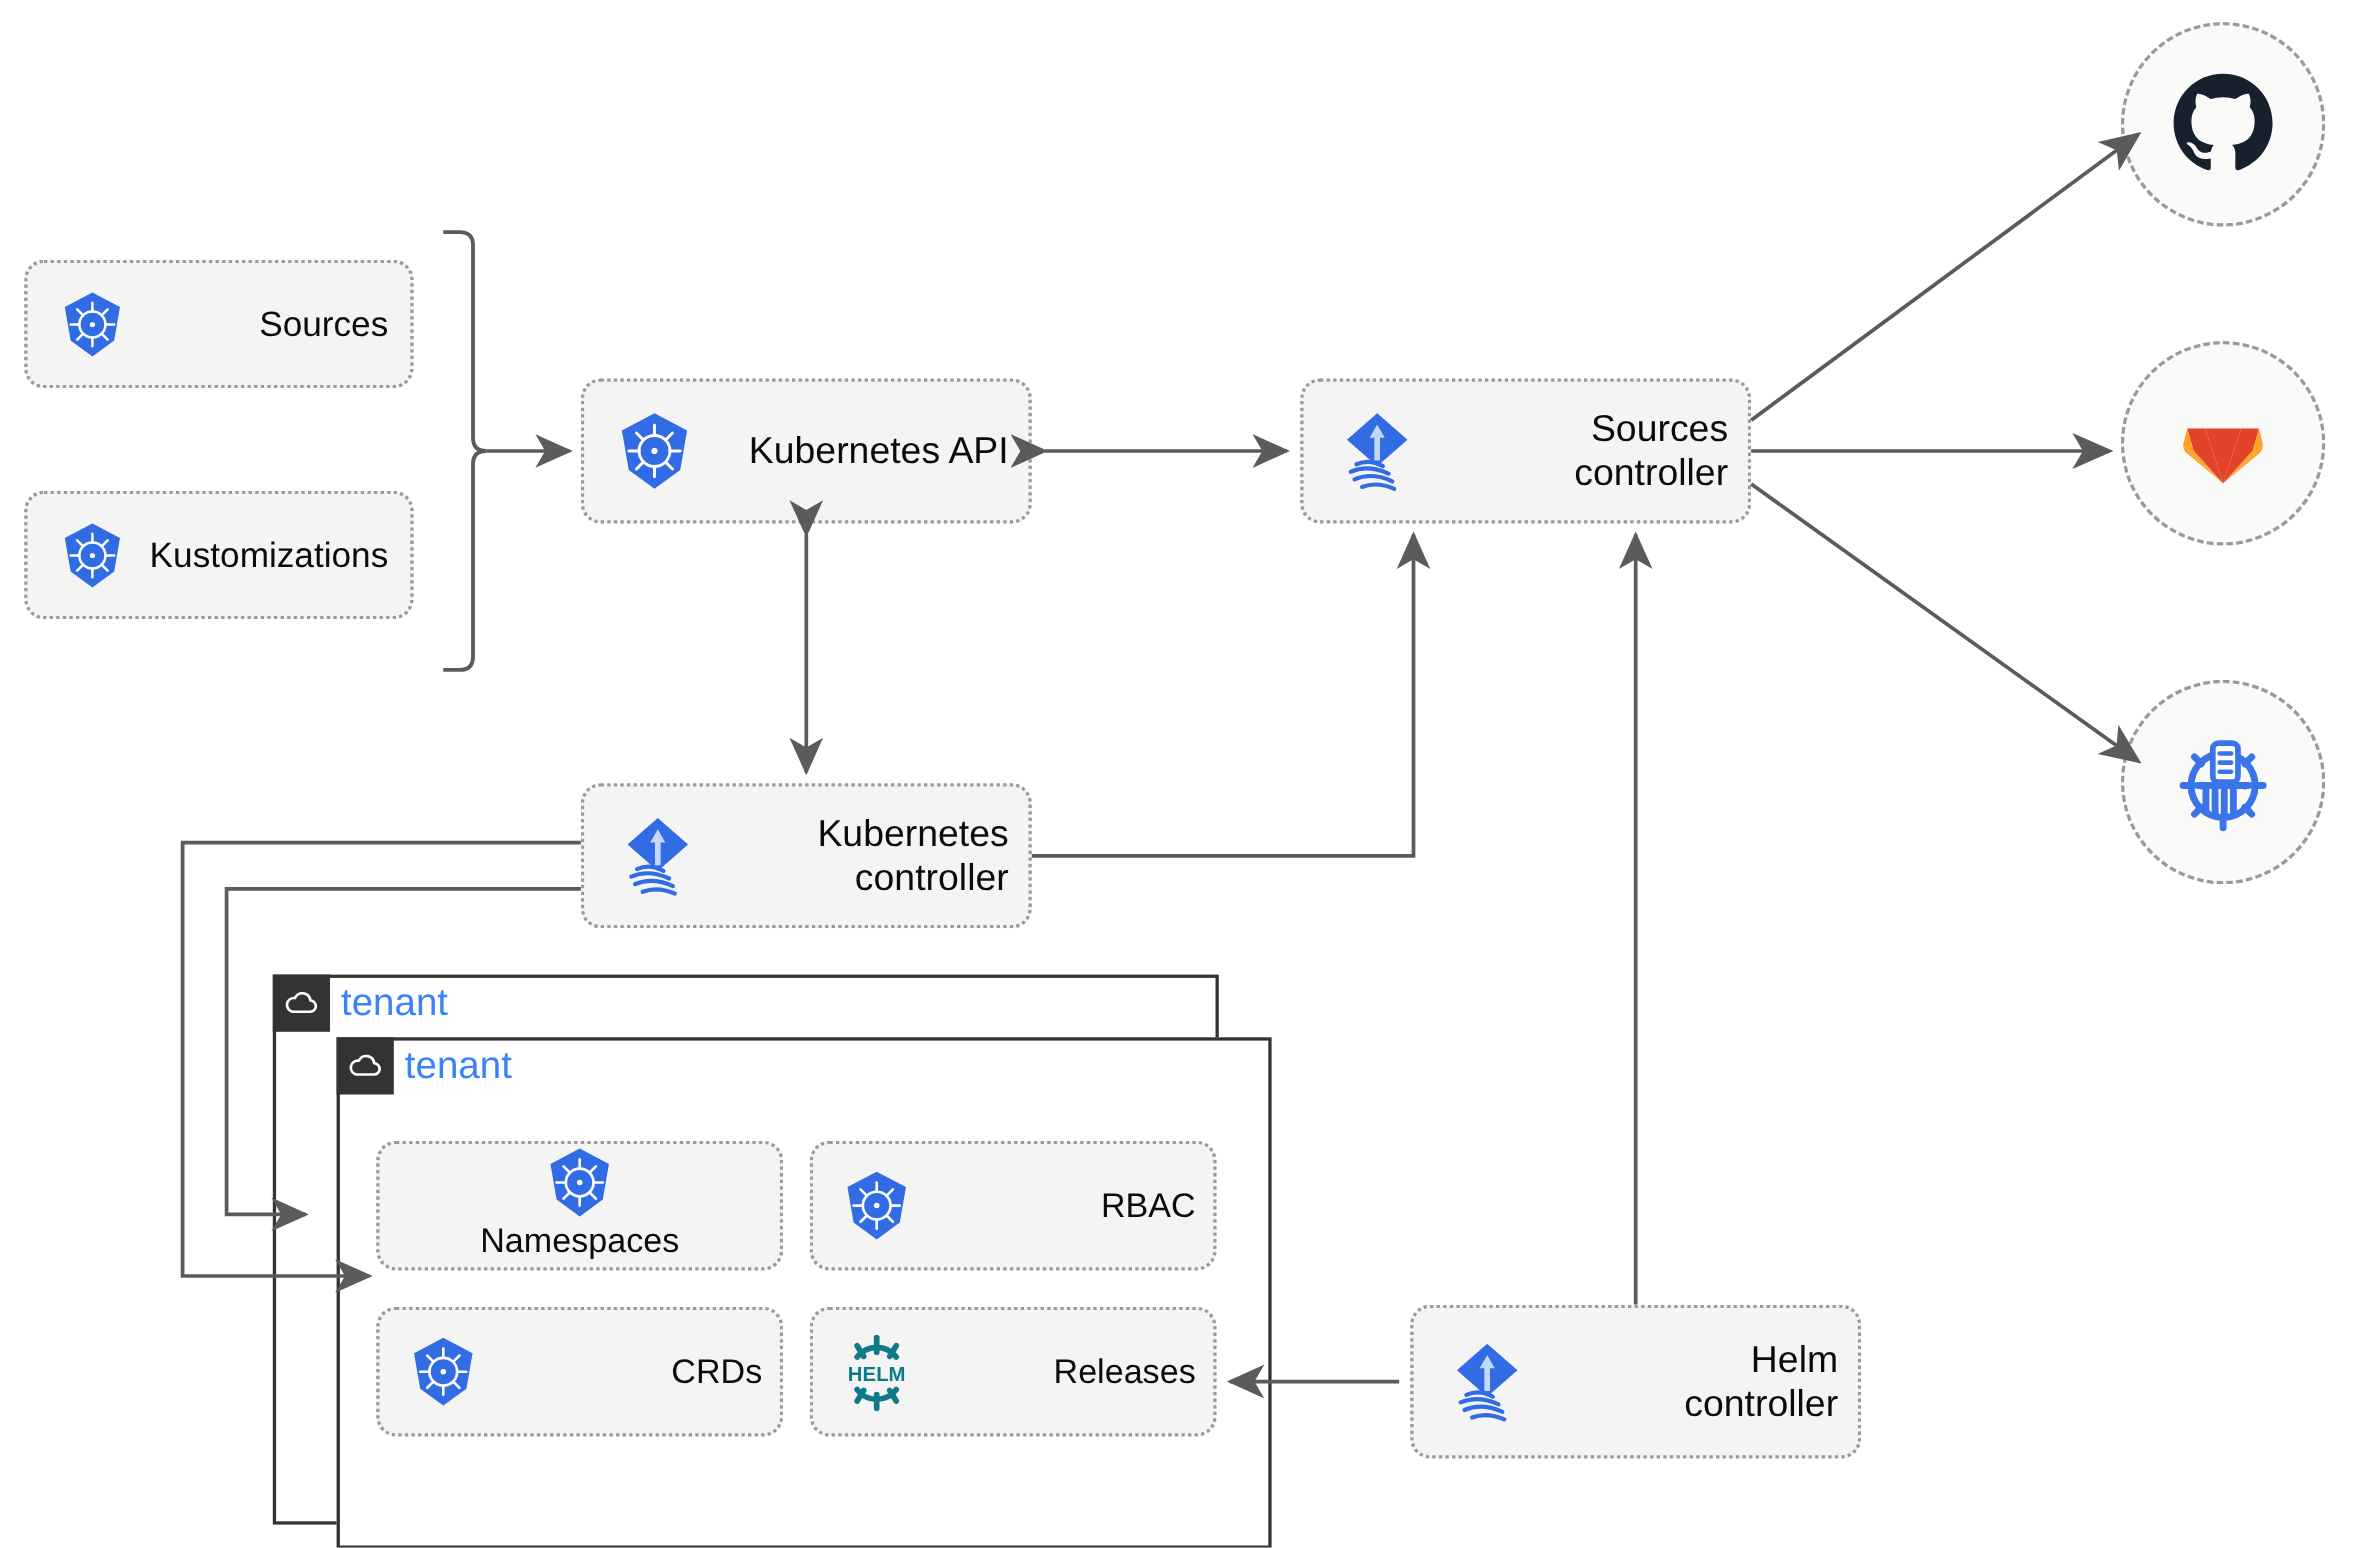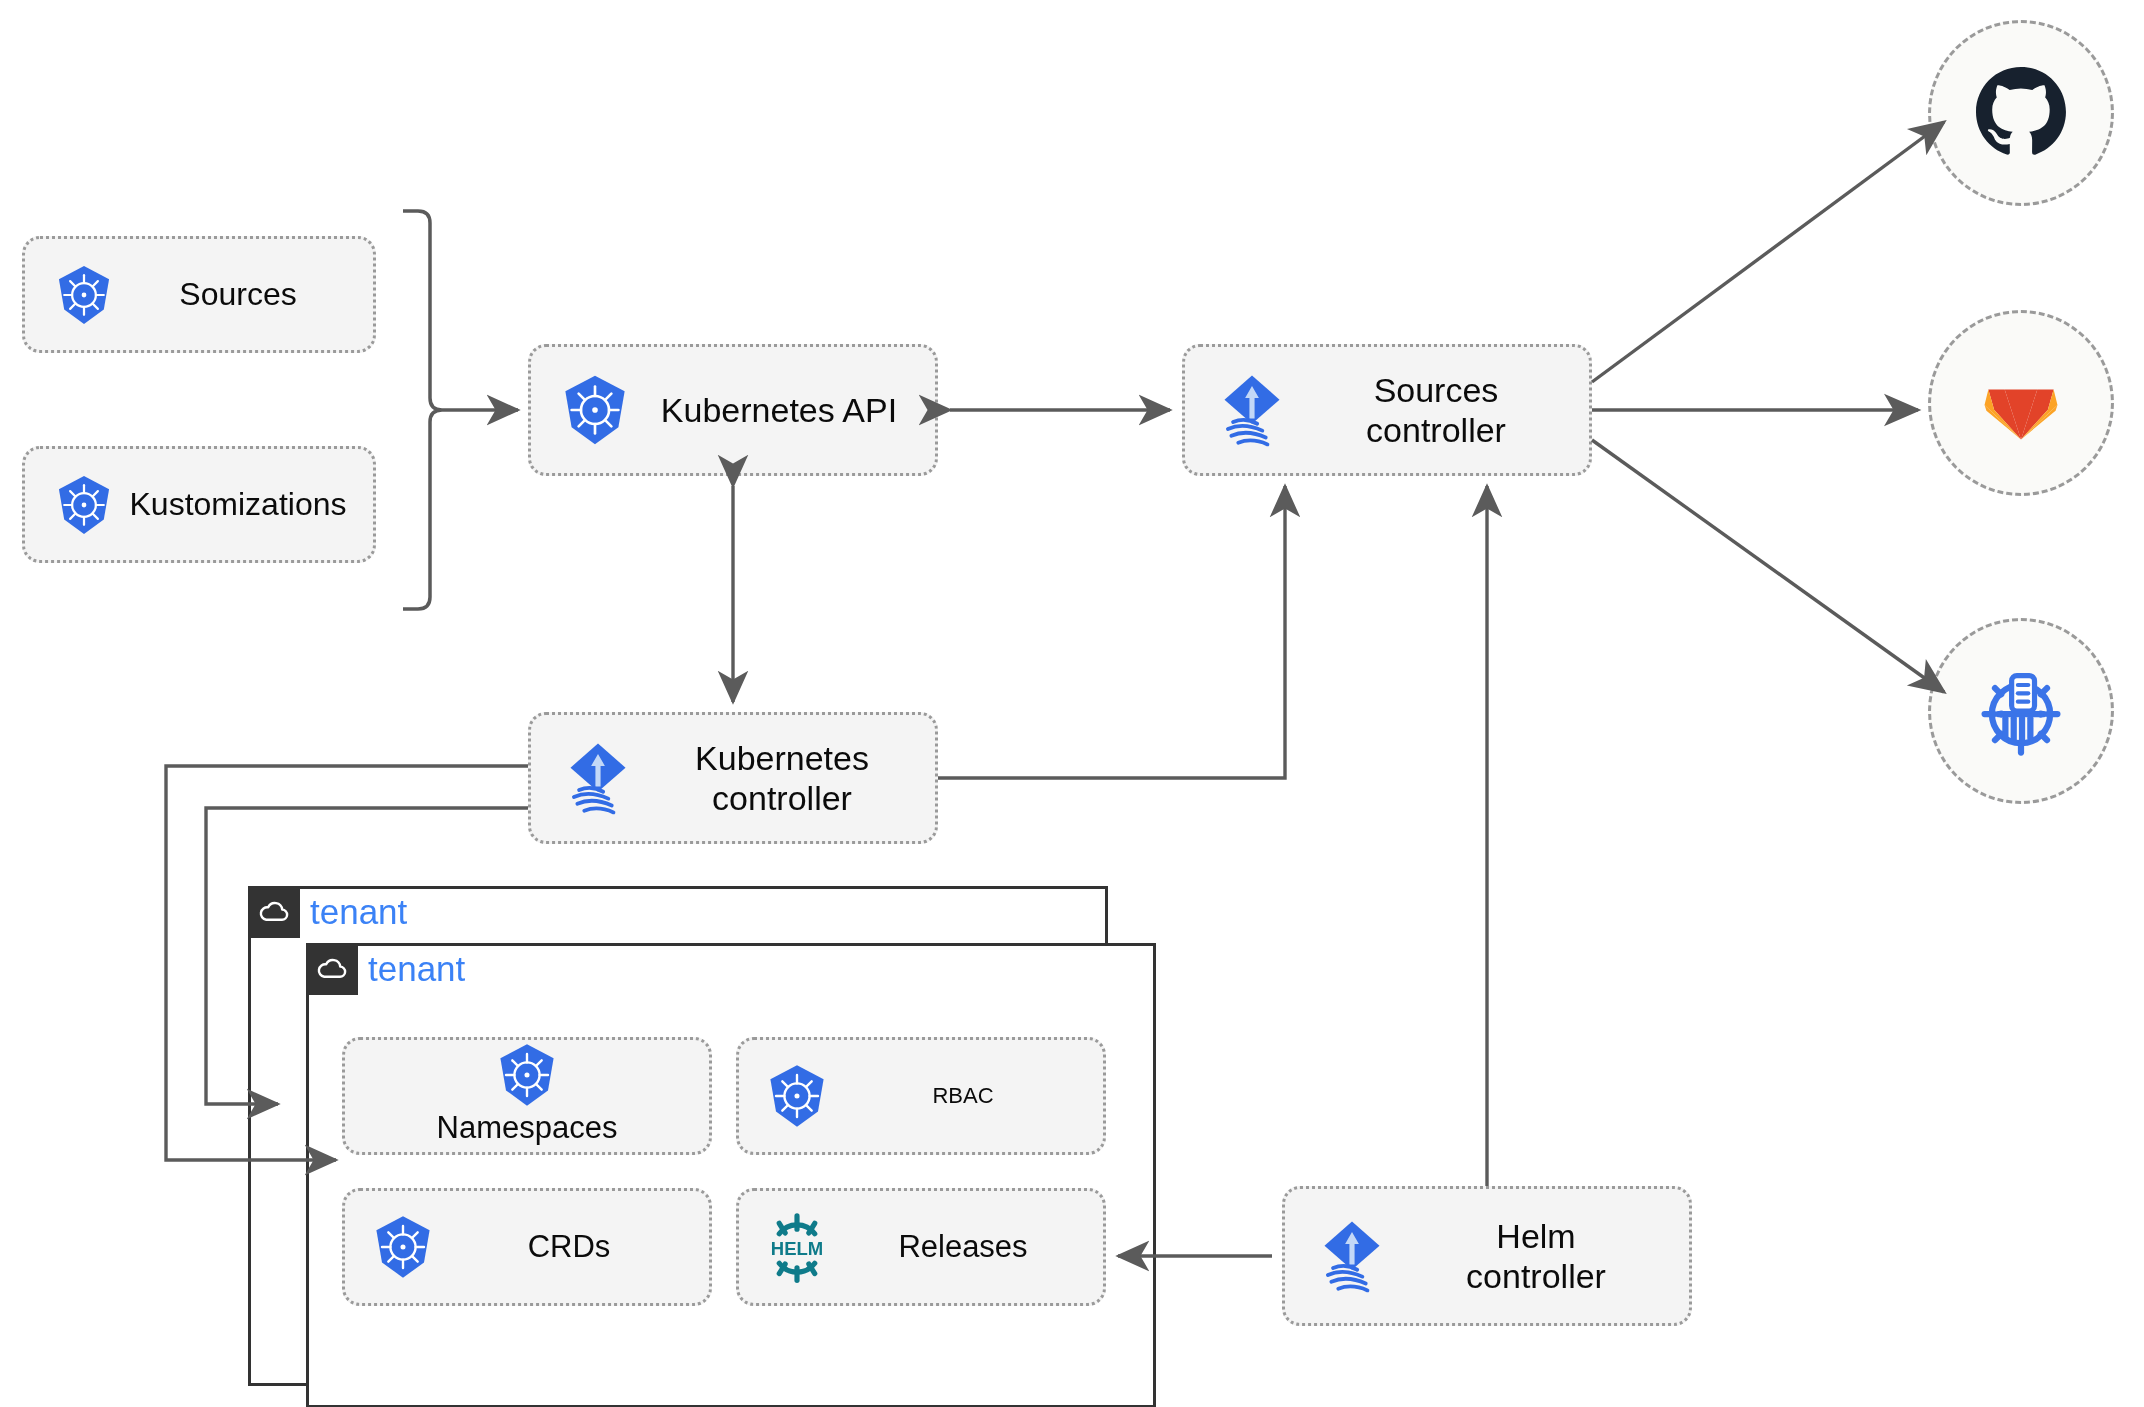--- a/index.html
+++ b/index.html
@@ -29,21 +29,21 @@
     z-index: 5;
   }
   .node .ico {
     flex: 0 0 auto;
     display: flex;
     align-items: center;
     justify-content: center;
   }
   .node .lbl {
     flex: 1 1 auto;
-    text-align: center;
+    text-align: right;
     color: #0b0b0b;
     line-height: 1.18;
     white-space: pre-line;
   }
   
   .circ {
     position: absolute;
     box-sizing: border-box;
     background: #fafaf8;
     border: 3px dashed #9a9a9a;
@@ -281,21 +281,21 @@
           <line x1="50" y1="68" x2="50" y2="80"></line>
           <line x1="20" y1="50" x2="32" y2="50"></line>
           <line x1="68" y1="50" x2="80" y2="50"></line>
           <line x1="29" y1="29" x2="37" y2="37"></line>
           <line x1="63" y1="63" x2="71" y2="71"></line>
           <line x1="71" y1="29" x2="63" y2="37"></line>
           <line x1="37" y1="63" x2="29" y2="71"></line>
         </g>
       </svg>
     </span>
-    <span class="lbl" style="font-size:22px;">RBAC</span>
+    <span class="lbl" style="font-size:31px;">RBAC</span>
   </div>
 
   <div class="node" style="left:342px; top:1188px; width:370px; height:118px; padding:0 16px;">
     <span class="ico" style="width:84px;">
       <svg width="70" height="70" viewBox="0 0 100 100">
         <polygon points="50,6 88,26 80,72 50,94 20,72 12,26" fill="#326CE5"></polygon>
         <g stroke="#ffffff" stroke-width="3.4" fill="none" stroke-linecap="round">
           <circle cx="50" cy="50" r="18"></circle>
           <circle cx="50" cy="50" r="3.6" fill="#ffffff" stroke="none"></circle>
           <line x1="50" y1="20" x2="50" y2="32"></line>

